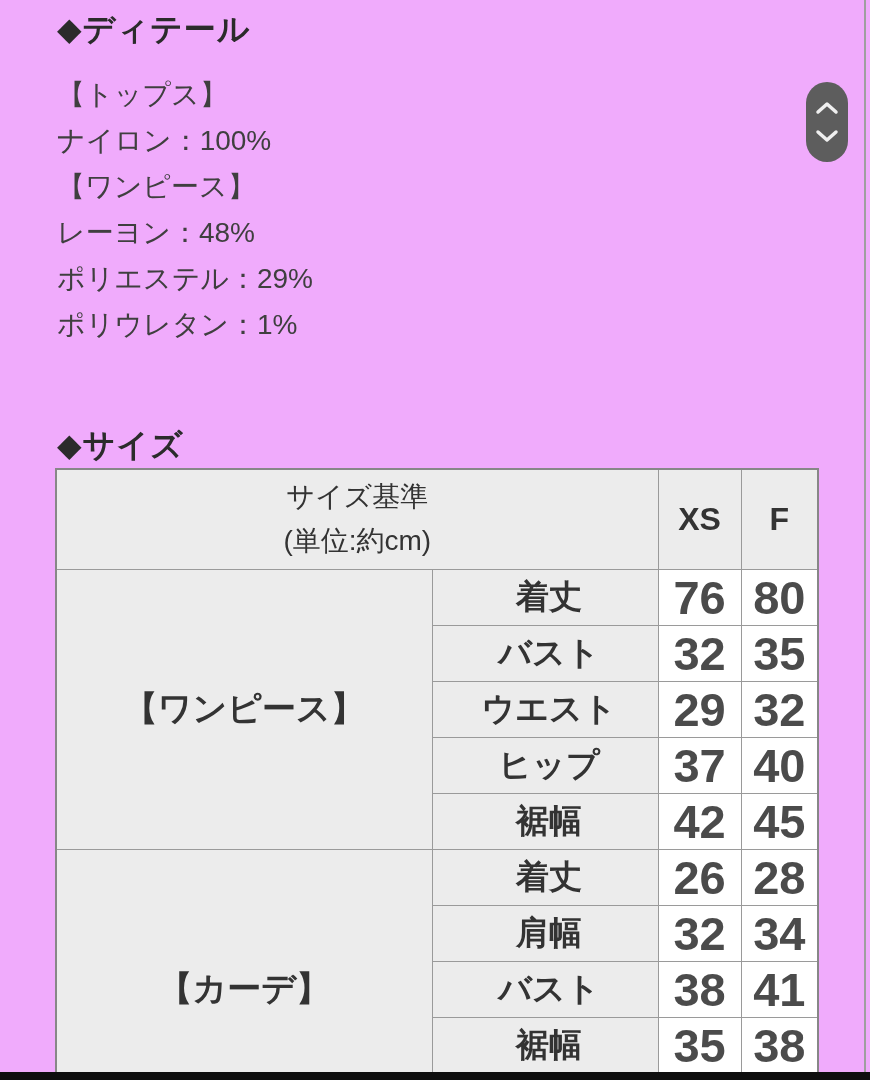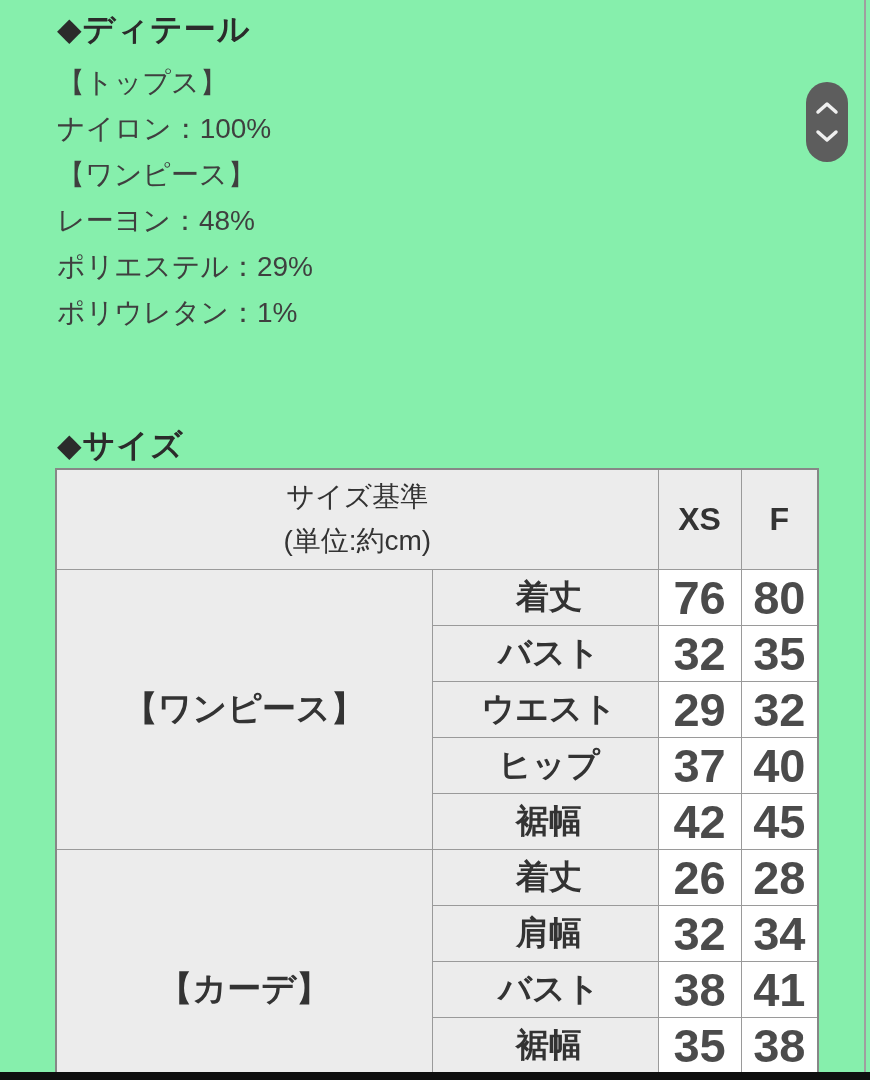--- a/index.html
+++ b/index.html
@@ -8,32 +8,32 @@
     font-family: "Liberation Sans", "DejaVu Sans", sans-serif;
     background: #fafafa;
     color: #3d3d3d;
     overflow: hidden;
   }
   .page {
     position: relative;
     width: 870px;
     height: 1080px;
     overflow: hidden;
-    background: #86efac;
+    background: #f0abfc;
   }
 
   
   .details { position: absolute; left: 57px; top: 8px; }
   .section-heading {
     font-size: 32px;
     font-weight: bold;
     color: #2b2b2b;
     letter-spacing: 1px;
   }
-  .details-lines { margin-top: 8px; }
+  .details-lines { margin-top: 20px; }
   .details-line {
     font-size: 28px;
     line-height: 46px;
     color: #3f3f3f;
     white-space: nowrap;
   }
 
   
   .size-heading { position: absolute; left: 57px; top: 424px; }
 

